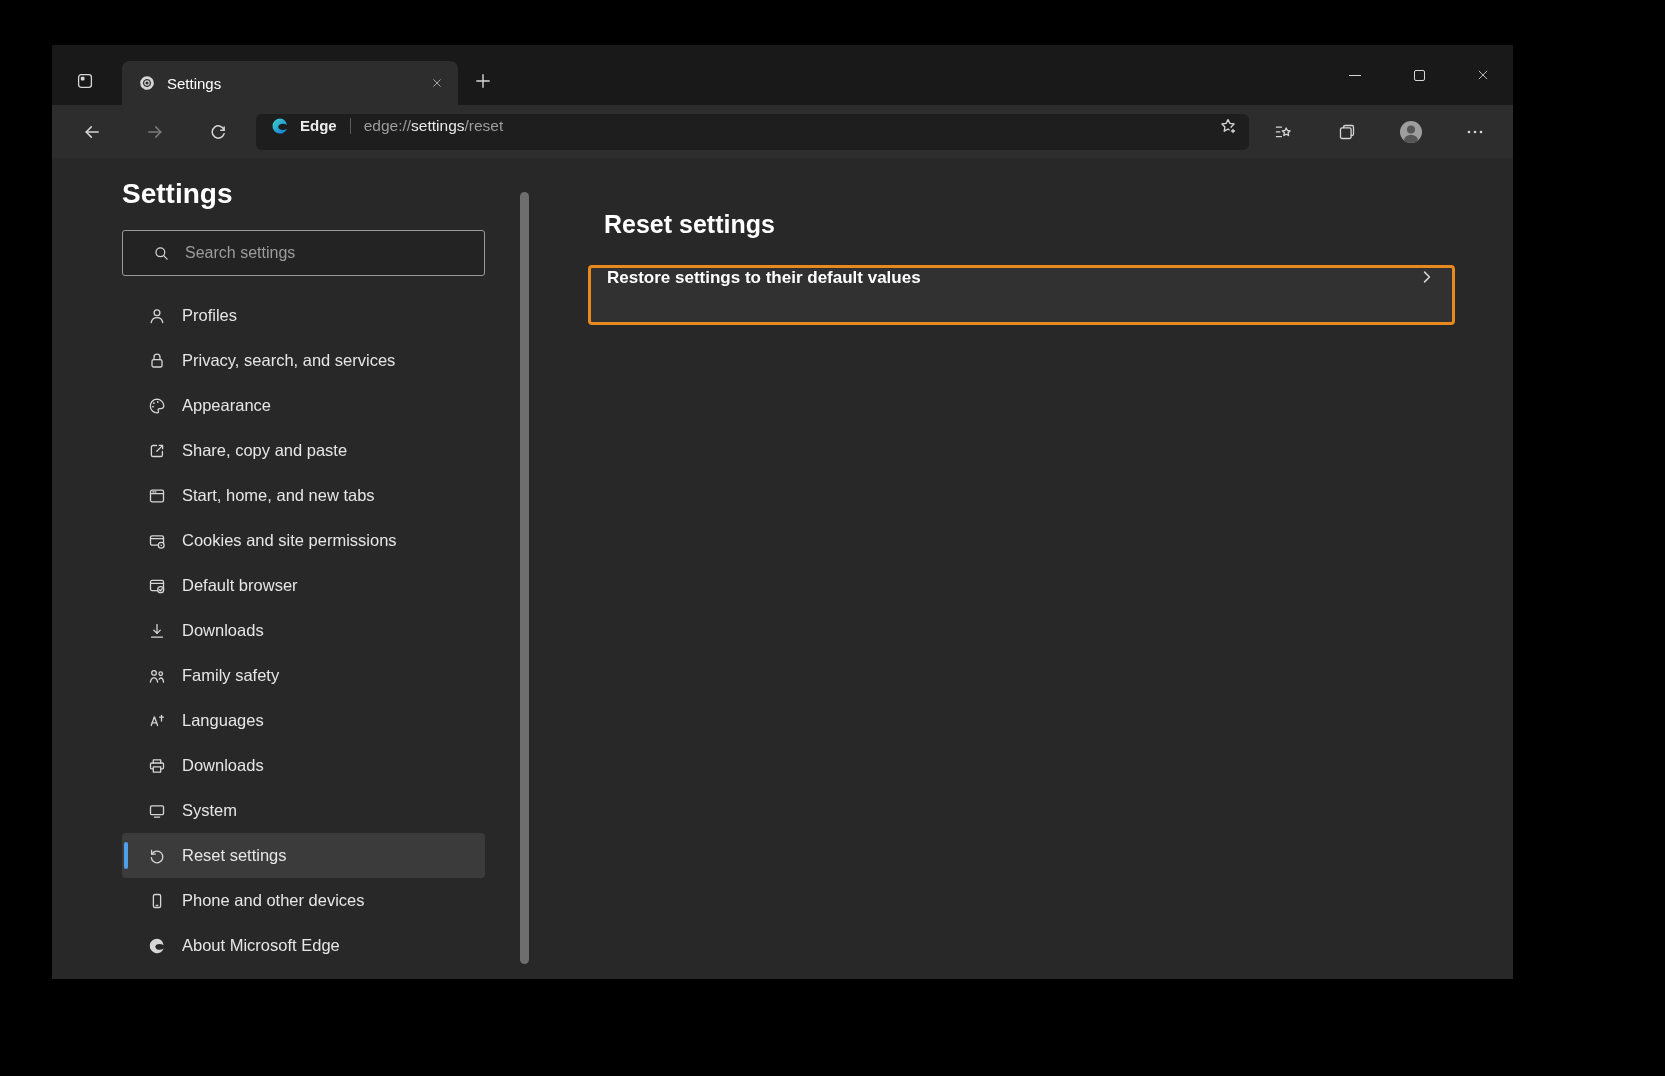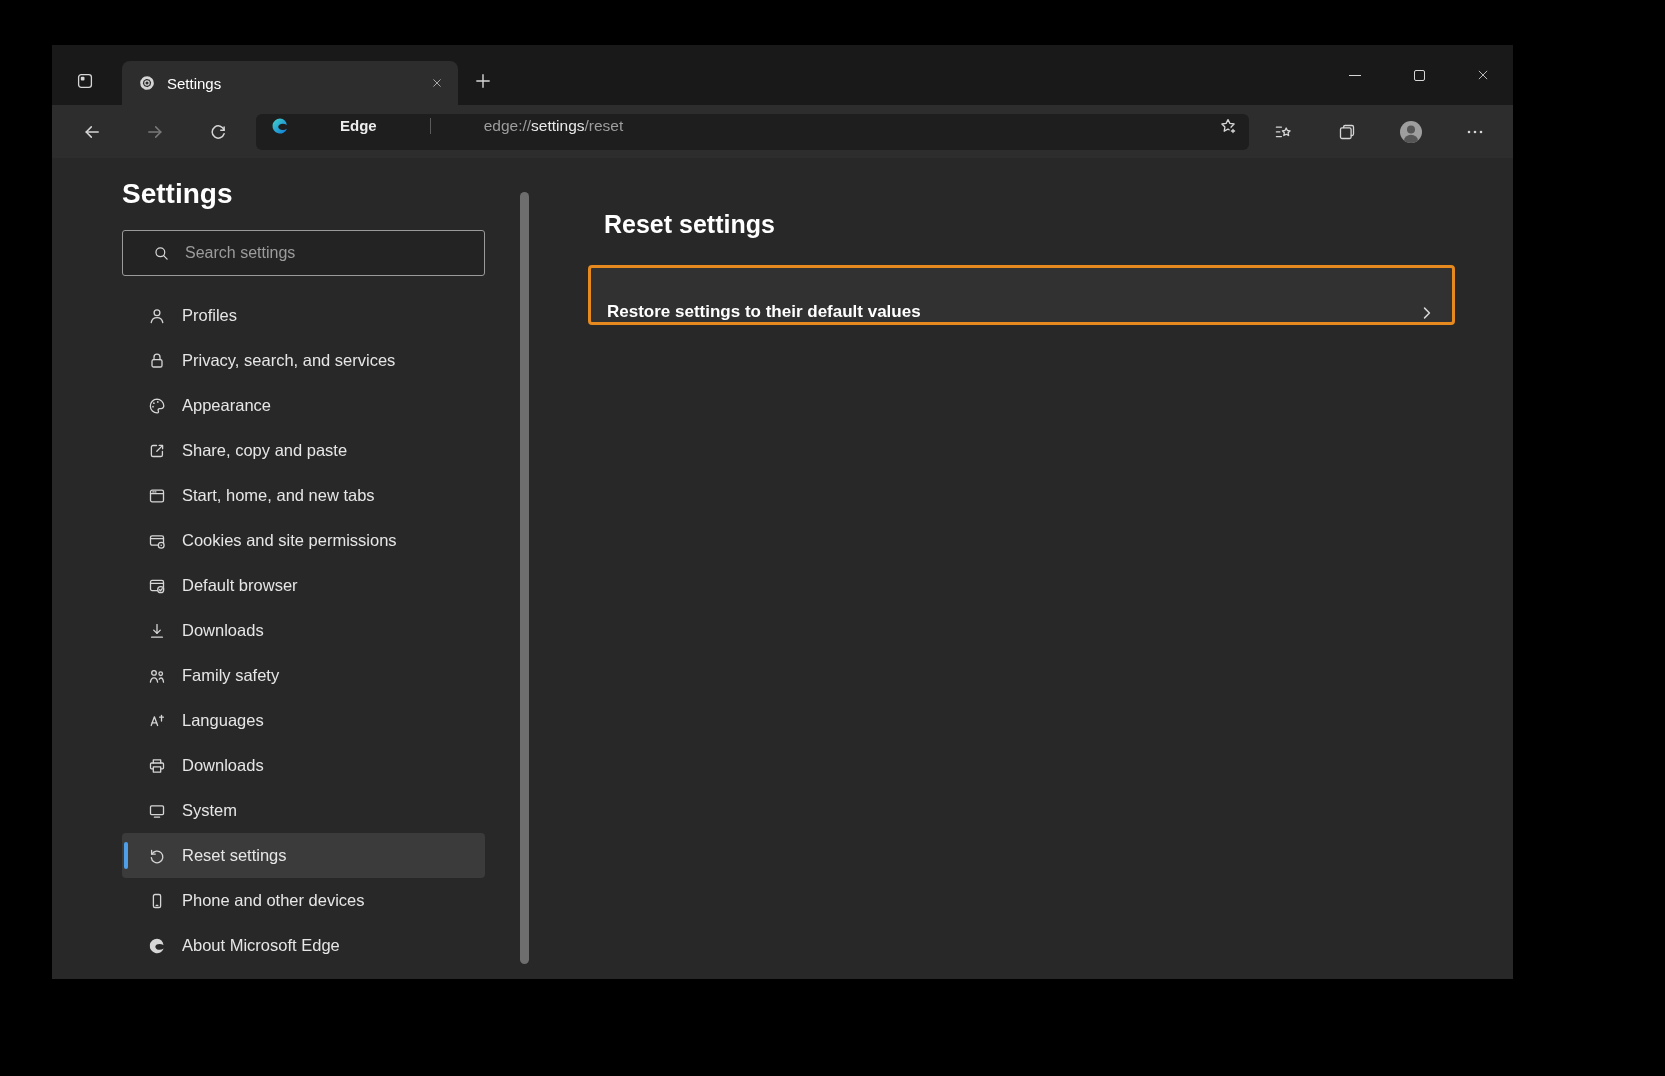--- a/index.html
+++ b/index.html
@@ -20,21 +20,21 @@
   .newtab{position:absolute;left:414px;top:19px;width:34px;height:34px;border-radius:6px;display:flex;align-items:center;justify-content:center;}
   .caption{position:absolute;right:7px;top:0;height:60px;display:flex;gap:18px;}
   .cap-btn{width:46px;height:60px;display:flex;align-items:center;justify-content:center;background:transparent;border:none;padding:0;}
   .min-glyph{width:12px;height:0;border-top:1.4px solid #d6d6d6;}
   .max-glyph{width:11px;height:11px;border:1.3px solid #d6d6d6;border-radius:2px;}
 
   
   .toolbar{height:53px;background:#2d2d2d;display:flex;align-items:center;padding:0 20px 0 22px;}
   .nav-group{display:flex;gap:27px;}
   .tool-btn{width:36px;height:36px;border-radius:6px;display:flex;align-items:center;justify-content:center;background:transparent;border:none;padding:0;}
-  .address{flex:1;height:36px;margin:0 16px 0 20px;background:#1e1e1e;border-radius:6px;display:flex;align-items:center;padding:0 6px 12px 14px;gap:40px;}
+  .address{flex:1;height:36px;margin:0 16px 0 20px;background:#1e1e1e;border-radius:6px;display:flex;align-items:center;padding:0 6px 12px 14px;}
   .site-label{margin-left:10px;font-size:15px;font-weight:600;color:#ececec;}
   .addr-div{width:1px;height:16px;background:#5a5a5a;margin:0 13px;}
   .url{font-size:15.5px;white-space:nowrap;}
   .url .dim{color:#9d9d9d;}
   .url .lit{color:#e9e9e9;}
   .star-add{margin-left:auto;width:30px;height:30px;border-radius:5px;display:flex;align-items:center;justify-content:center;background:transparent;border:none;padding:0;}
   .right-icons{display:flex;gap:28px;align-items:center;}
 
   
   .content{position:relative;display:flex;height:810px;background:#282828;}
@@ -46,21 +46,21 @@
   .nav{margin-top:17px;}
   .nav-item{position:relative;height:45px;display:flex;align-items:center;padding:0 10px 0 25px;border-radius:4px;color:#e6e6e6;font-size:16.5px;cursor:default;}
   .nav-item .icon{width:20px;height:20px;margin-right:15px;flex:none;}
   .nav-item.active{background:#3b3b3b;}
   .nav-item.active::before{content:"";position:absolute;left:2px;top:9px;bottom:9px;width:4px;border-radius:2px;background:var(--accent,#4f9ee8);}
   .scroll-thumb{position:absolute;left:468px;top:34px;width:9px;height:772px;background:#6e6e6e;border-radius:4.5px;}
 
   .main{flex:1;padding:0 58px;}
   .main-title{margin:52px 0 0 16px;font-size:25px;font-weight:700;color:#fff;}
   .reset-card{margin-top:26px;height:60px;background:#313131;border:3px solid var(--highlight,#e6891f);border-radius:4px;
-      display:flex;align-items:flex-end;justify-content:space-between;padding:0 16px;}
+      display:flex;align-items:flex-start;justify-content:space-between;padding:0 16px;}
   .reset-card .label{font-size:17px;font-weight:700;color:#fff;}
 </style>
 </head>
 <body>
 
 <div class="window">
 
   <div class="tabstrip">
     <button class="tab-actions" style="background:transparent;border:none;">
       <svg class="ic" viewBox="0 0 20 20">

